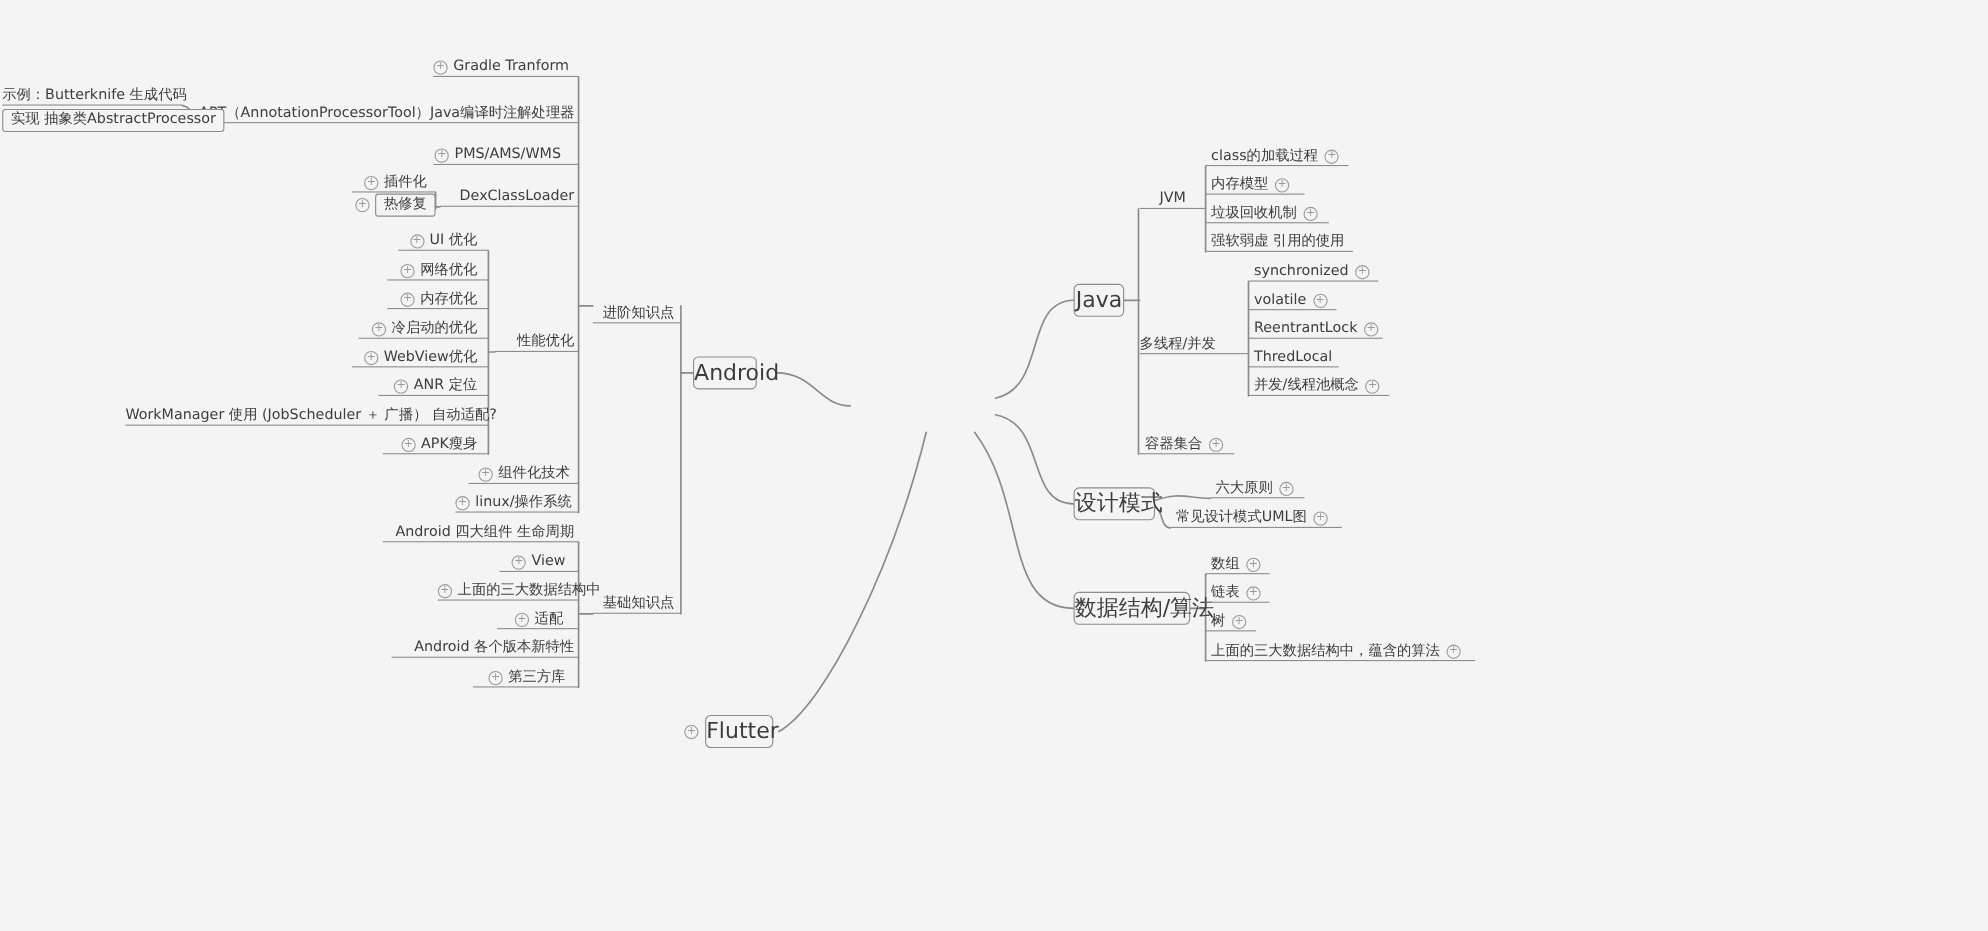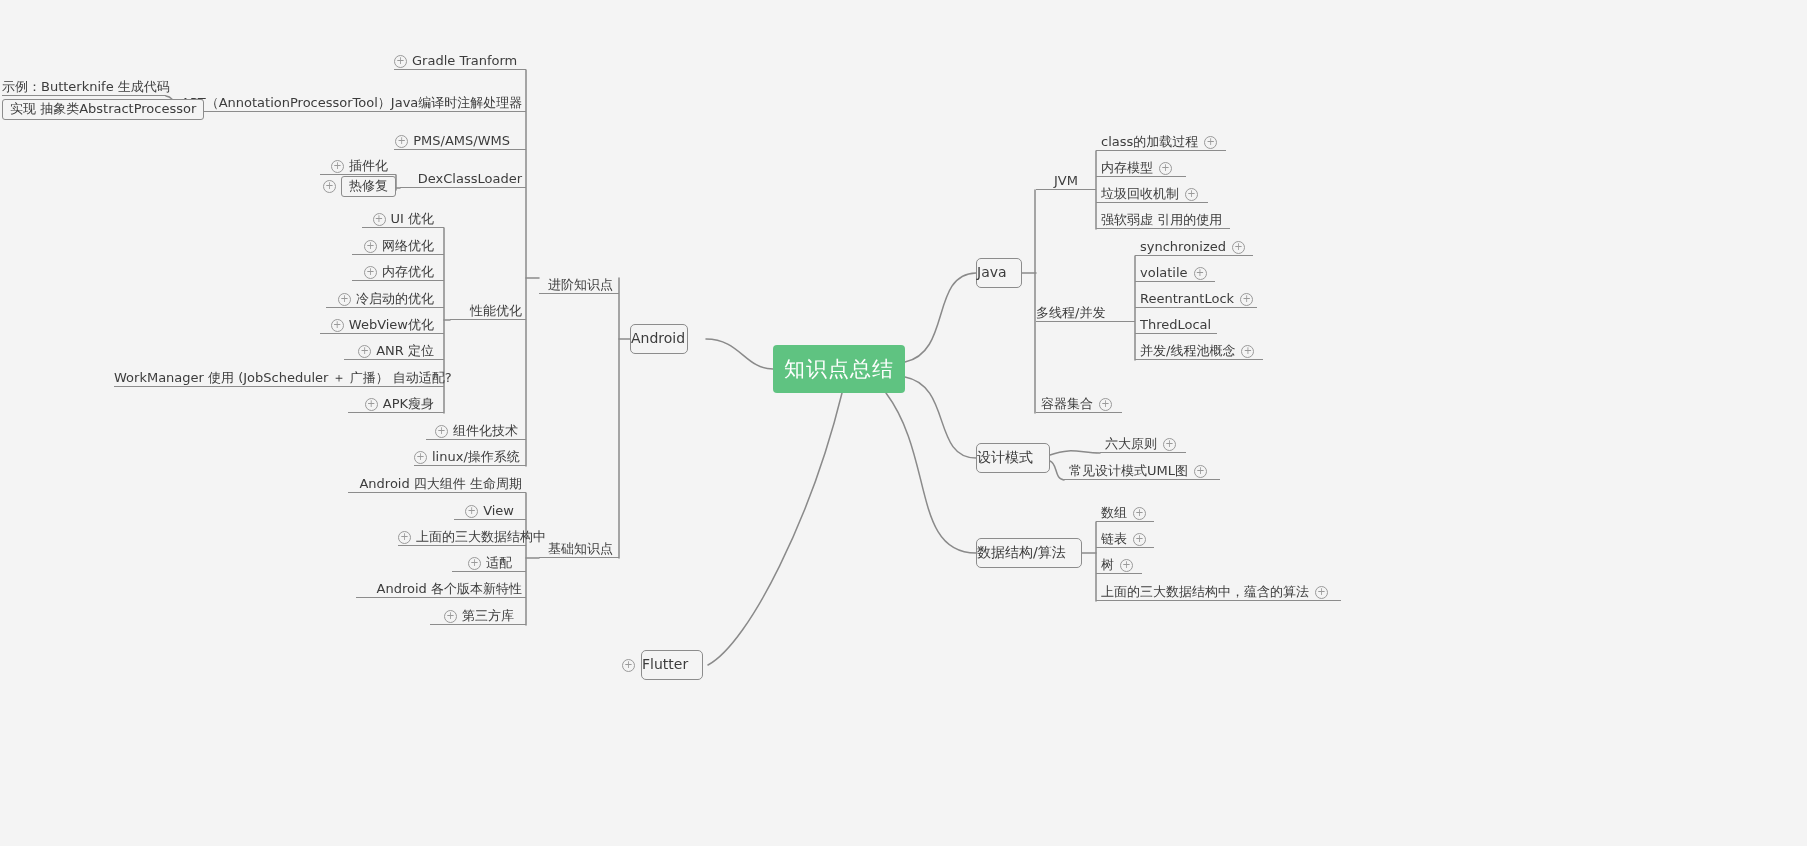--- a/index.html
+++ b/index.html
@@ -22,21 +22,21 @@
     border:1px solid #9a9a9a;border-radius:50%;
     font-size:10px;line-height:10px;text-align:center;
     color:#9a9a9a;background:var(--background,#f4f4f4);vertical-align:1px;
   }
   .lnode .icon{margin-right:5px}
   .rnode .icon{margin-left:6px}
   .abs{position:absolute}
   .box{
     box-sizing:border-box;border:1.5px solid var(--node-border,#8c8c8c);
     border-radius:5px;background:var(--background,#f4f4f4);
-    font-size:14px;color:var(--node-text,#3c3c3c);
+    text-align:center;font-size:20px;color:var(--node-text,#3c3c3c);
     white-space:nowrap;
   }
   .chip{
     display:inline-block;box-sizing:border-box;
     border:1.4px solid var(--node-border,#8c8c8c);border-radius:3px;
     height:21px;line-height:18px;padding:0 7px;
     background:var(--background,#f4f4f4);
   }
   .center{
     position:absolute;background:var(--center-bg,#5fc381);
@@ -83,23 +83,20 @@
       <path d="M1135,256 V360"></path>
 
       <path d="M1050,455 C1072,447 1080,453 1100,453"></path>
       <path d="M1050,461 C1058,464 1054,479 1064,480"></path>
 
       <path d="M1096,522 V601"></path>
       <path d="M1082,553 H1096"></path>
     </g>
   </svg>
 
-  <div class="center" style="left:773px;top:345px;width:132px;height:48px;line-height:48px">
-    <span>知识点总结</span>
-  </div>
 
   <div class="box abs" style="left:630px;top:324px;width:58px;height:30px;line-height:27px">
     <span>Android</span>
   </div>
 
   <div class="box abs" style="left:976px;top:258px;width:46px;height:30px;line-height:27px">
     <span>Java</span>
   </div>
 
   <div class="box abs" style="left:976px;top:443px;width:74px;height:30px;line-height:27px">

